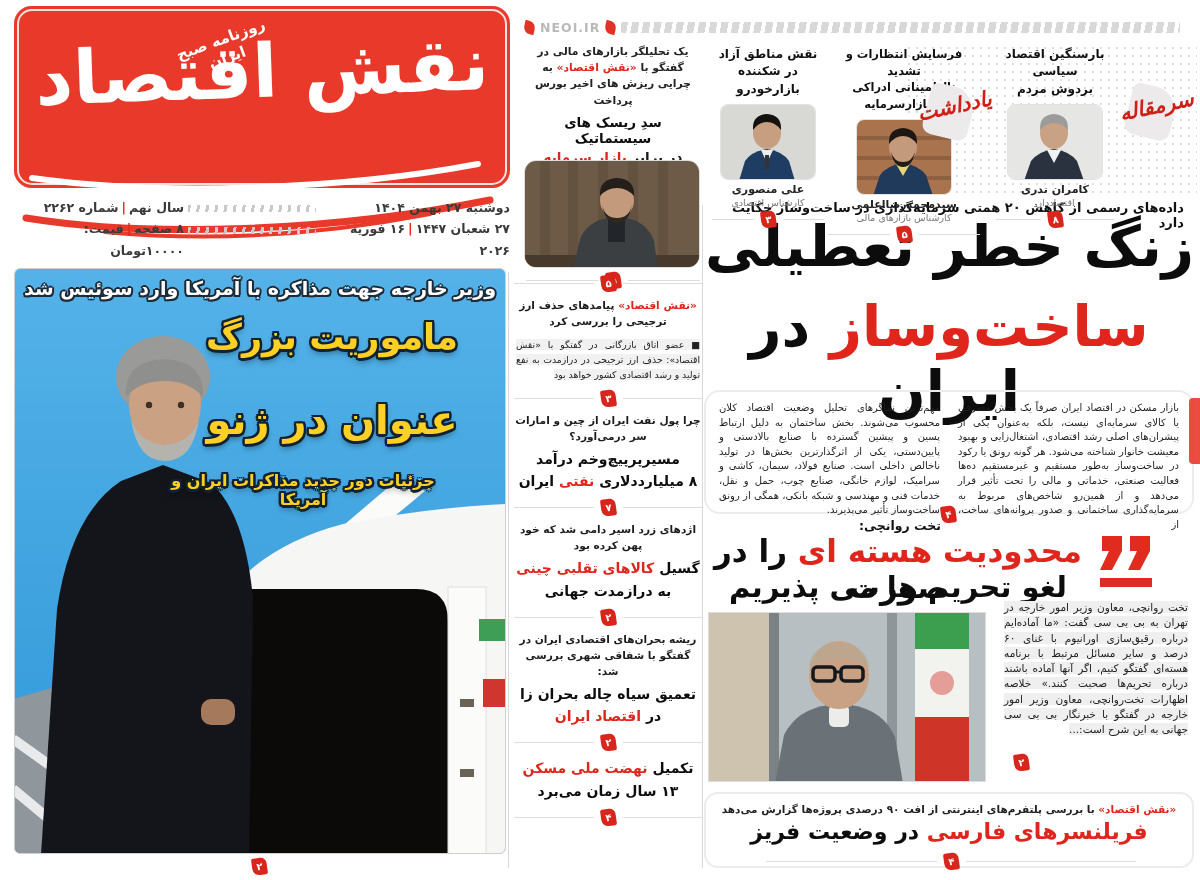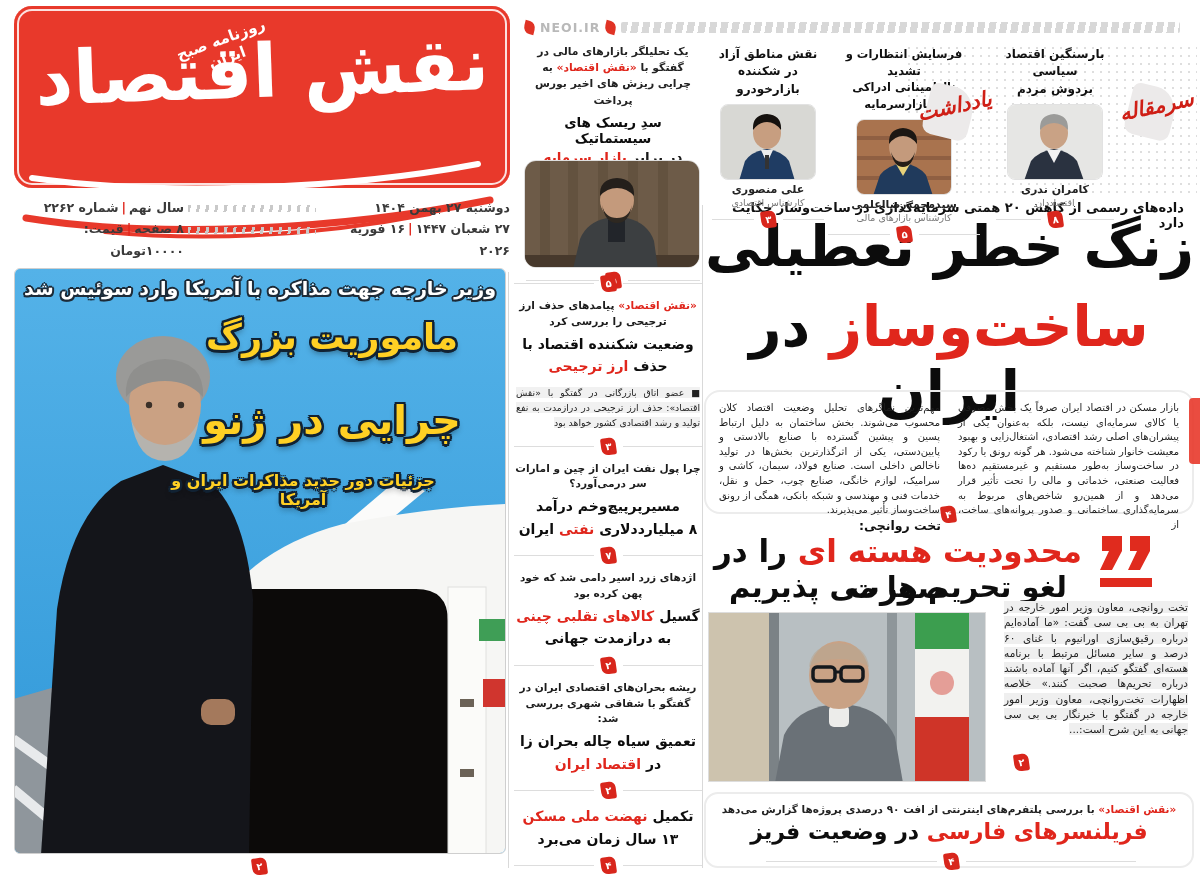--- a/index.html
+++ b/index.html
@@ -346,27 +346,20 @@
   <div class="mid">
     <div class="icrow">
       <i class="hline"></i>
         <span class="picon">۵</span>
         <i class="hline"></i>
     </div>
 
     <div class="k">
       <span class="red">«نقش اقتصاد»</span>
       <span>پیامدهای حذف ارز ترجیحی را بررسی کرد</span>
-    </div>
-    <div class="h">
-      <div>وضعیت شکننده اقتصاد با</div>
-      <div>
-        <span>حذف</span>
-        <span class="red">ارز ترجیحی</span>
-      </div>
     </div>
     <div class="note"><span>■ عضو اتاق بازرگانی در گفتگو با «نقش اقتصاد»: حذف ارز ترجیحی در درازمدت به نفع تولید و رشد اقتصادی کشور خواهد بود</span></div>
     <div class="icrow">
       <i class="hline"></i>
         <span class="picon">۳</span>
         <i class="hline"></i>
     </div>
 
     <div class="k">چرا پول نفت ایران از چین و امارات سر درمی‌آورد؟</div>
     <div class="h">
@@ -450,21 +443,21 @@
       <ellipse cx="150" cy="108" rx="47" ry="41" fill="#9a9a98"></ellipse>
       <ellipse cx="152" cy="136" rx="36" ry="43" fill="#caa183"></ellipse>
       <path d="M113 128 Q110 92 152 90 Q192 92 190 128 Q176 112 152 112 Q126 112 113 128Z" fill="#8f8f8d"></path>
       <path d="M118 150 Q124 192 152 192 Q180 192 186 150 Q178 174 152 176 Q126 174 118 150Z" fill="#b5b3ae"></path>
       <circle cx="136" cy="136" r="3.2" fill="#3a3028"></circle>
       <circle cx="168" cy="136" r="3.2" fill="#3a3028"></circle>
       <rect x="188" y="430" width="34" height="26" rx="10" fill="#a4795c"></rect>
     </svg>
     <div class="ph-kicker">وزیر خارجه جهت مذاکره با آمریکا وارد سوئیس شد</div>
     <div class="yl ph-h1">ماموریت بزرگ</div>
-    <div class="yl ph-h2">چرایی در ژنو</div>
+    <div class="yl ph-h2">عنوان در ژنو</div>
     <div class="yl ph-sub">جزئیات دور جدید مذاکرات ایران و آمریکا</div>
   </div>
   <span class="picon icabs" style="left:252px; top:858px;">۲</span>
 
   <div class="vline" style="left:508px; top:272px; height:596px;"></div>
   <div class="vline" style="left:702px; top:205px; height:663px;"></div>
 
 </div>
 
 </body></html>

